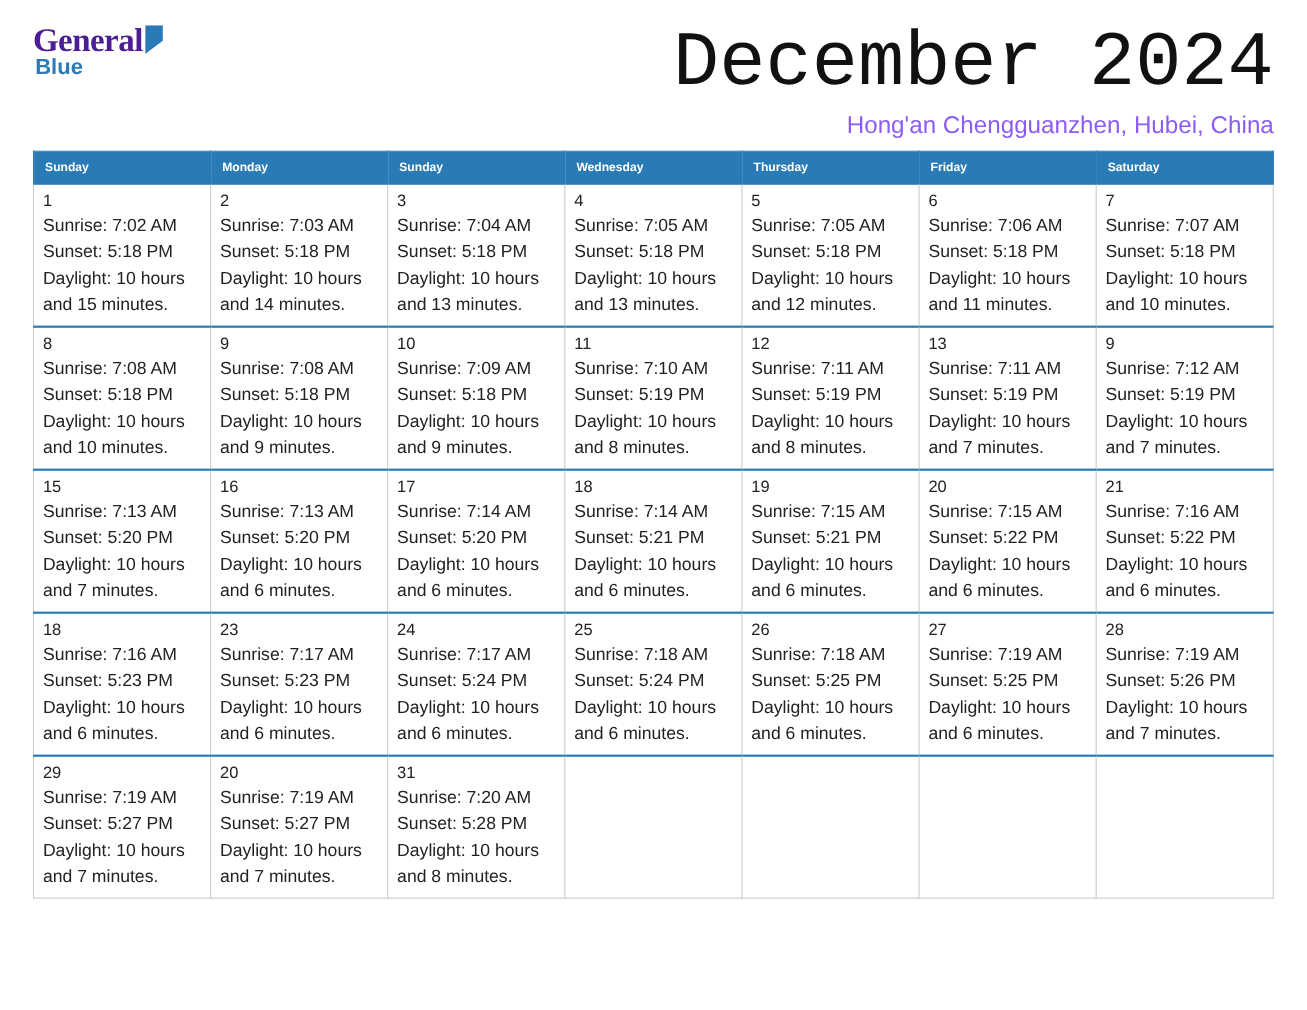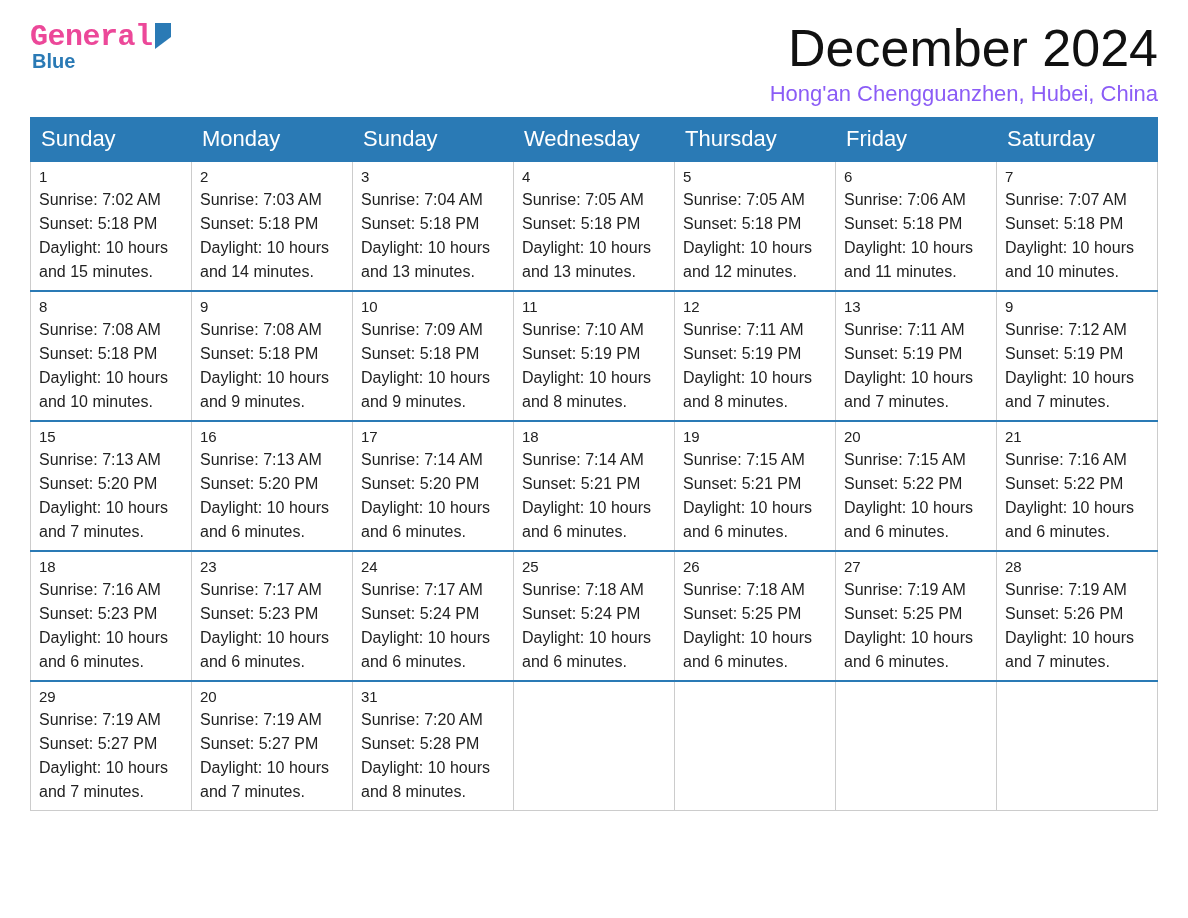--- a/index.html
+++ b/index.html
@@ -19,40 +19,41 @@
     }
     .logo {
       display: flex;
       flex-direction: column;
       align-items: flex-start;
     }
     .title-area {
       text-align: right;
     }
     .month-title {
-      font-size: 52px;
+      font-size: 70px;
       font-weight: normal;
       color: #111;
       line-height: 1.1;
+      font-family: Liberation Mono, monospace;
     }
     .location-title {
       font-size: 22px;
       color: #8b5cf6;
       margin-top: 4px;
     }
     .calendar-table {
       width: 100%;
       border-collapse: collapse;
       margin-top: 8px;
     }
     .calendar-table th {
       background-color: #2a7ab5;
       color: #fff;
-      font-size: 22px;
-      font-weight: normal;
+      font-size: 11px;
+      font-weight: bold;
       padding: 8px 10px;
       text-align: left;
       border: 1px solid #2a7ab5;
     }
     .calendar-table td {
       vertical-align: top;
       border: 1px solid #ccc;
       padding: 6px 8px;
       width: 14.28%;
       min-height: 110px;
@@ -76,21 +77,21 @@
     .calendar-table td.empty {
       background: #fff;
     }
   </style>
 </head>
 <body>
 
 <div class="header-area">
   <div class="logo">
     <div style="display:flex; align-items:center;">
-      <span style="font-size:30px; font-weight:bold; color:#ec4899; font-family:Liberation Mono, monospace; letter-spacing:-0.5px;">General</span>
+      <span style="font-size:30px; font-weight:bold; color:#4c1d95; font-family:Liberation Serif, serif; letter-spacing:-0.5px;">General</span>
       <svg width="22" height="26" viewBox="0 0 22 26" style="margin-left:2px; margin-top:-2px;">
         <polygon points="0,0 16,0 16,14 0,26" fill="#2a7ab5"></polygon>
       </svg>
     </div>
     <div style="font-size:20px; font-weight:bold; color:#2a7ab5; font-family:Arial,sans-serif; margin-top:-4px; padding-left:2px;">Blue</div>
   </div>
   <div class="title-area">
     <div class="month-title">December 2024</div>
     <div class="location-title">Hong'an Chengguanzhen, Hubei, China</div>
   </div>

